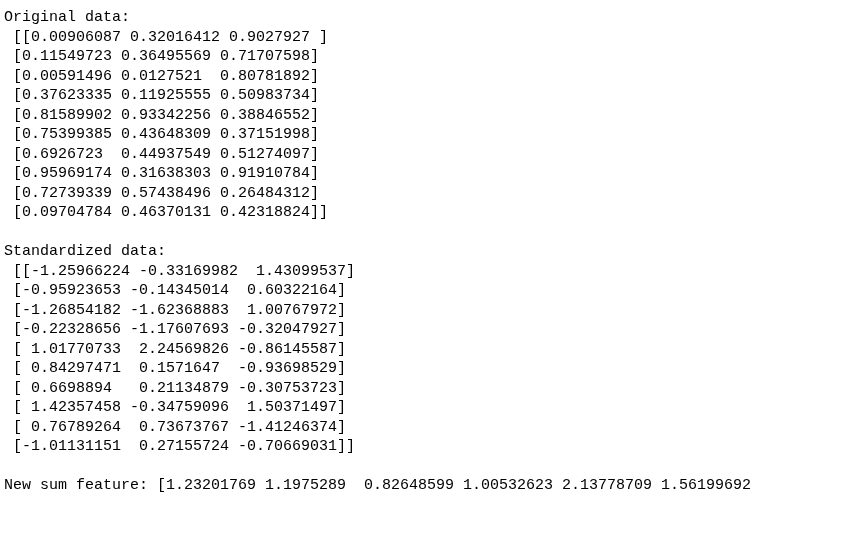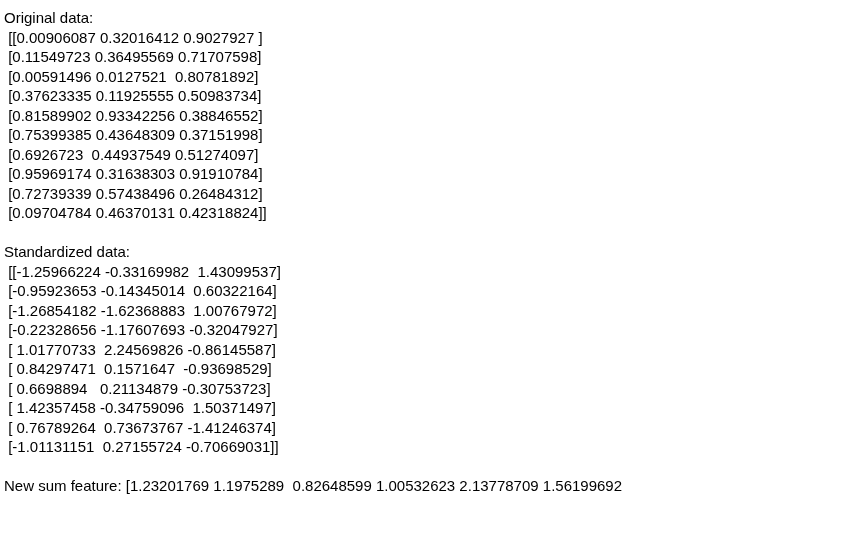--- a/index.html
+++ b/index.html
@@ -6,21 +6,21 @@
     margin: 0;
     padding: 0;
     background: #ffffff;
     width: 850px;
     height: 556px;
     overflow: hidden;
   }
   pre {
     margin: 0;
     padding: 8px 4px 0 4px;
-    font-family: Liberation Sans, sans-serif;
+    font-family: Liberation Mono, monospace;
     font-size: 15px;
     line-height: 1.3;
     color: #000000;
     white-space: pre;
   }
 </style>
 </head>
 <body>
 
 <pre id="out">Original data:

